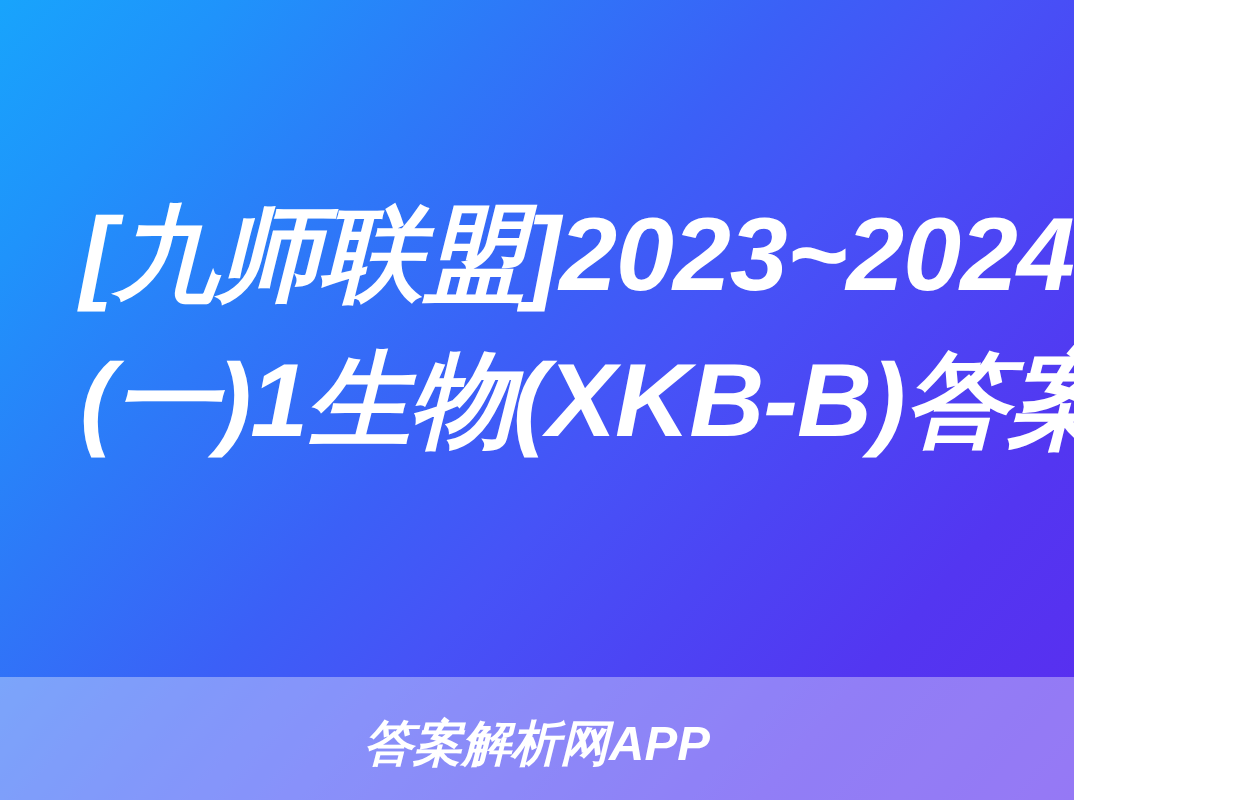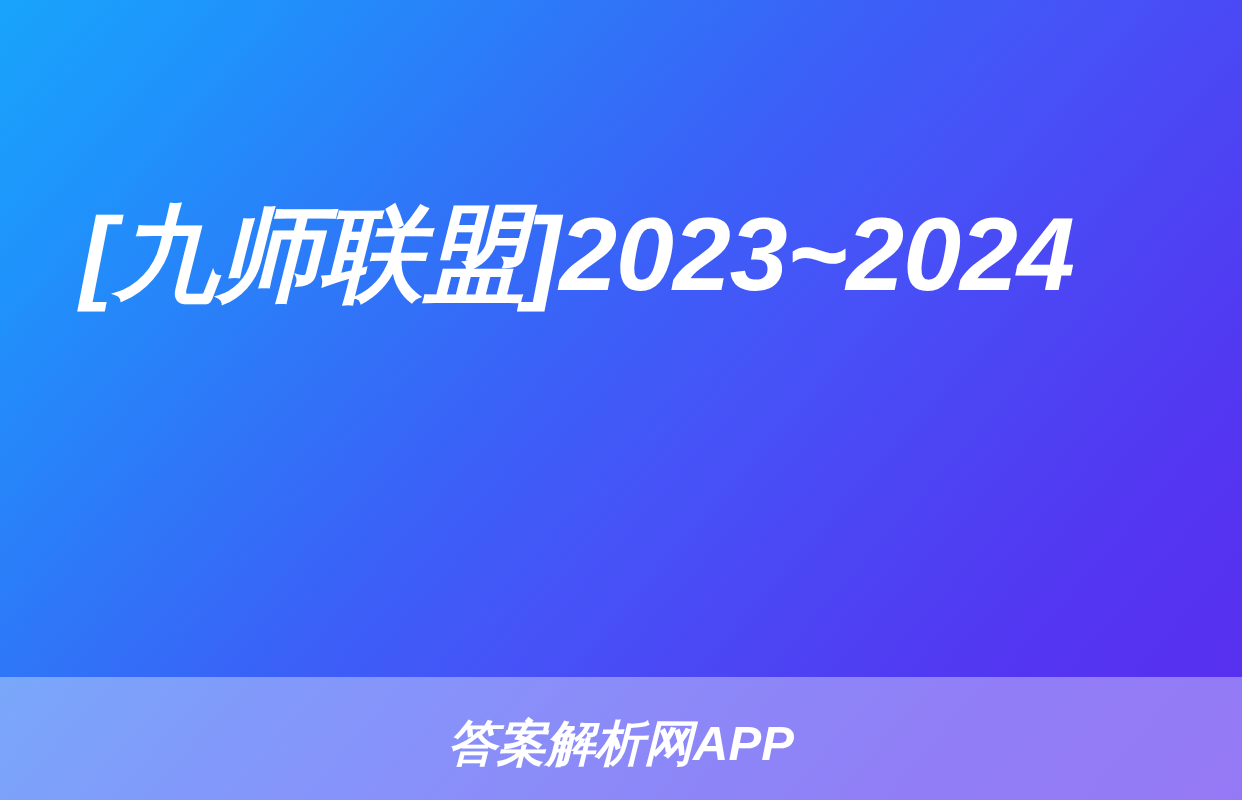--- a/index.html
+++ b/index.html
@@ -3,21 +3,21 @@
 <meta charset="utf-8">
 <style>
   html, body {
     margin: 0;
     padding: 0;
     background: #ffffff;
   }
 
   #poster {
     position: relative;
-    width: 1242px;
+    width: 1074px;
     height: 800px;
     overflow: hidden;
     font-family: "Liberation Sans", "DejaVu Sans", sans-serif;
     
     background: linear-gradient(131deg,
         #18a4fc 0%,
         #1f93fb 13%,
         #2d79f8 29%,
         #3b60f7 45%,
         #4653f7 56%,
@@ -70,19 +70,20 @@
     margin-top: 10px;
   }
 </style>
 </head>
 <body>
 
 <div id="poster">
 
   <div class="headline">
     <span class="headline-line">[九师联盟]2023~2024</span>
+    <span class="headline-line">(一)1生物(XKB-B)答案</span>
   </div>
 
   <div class="footer-band">
     <span class="watermark">答案解析网APP</span>
   </div>
 
 </div>
 
 </body></html>

